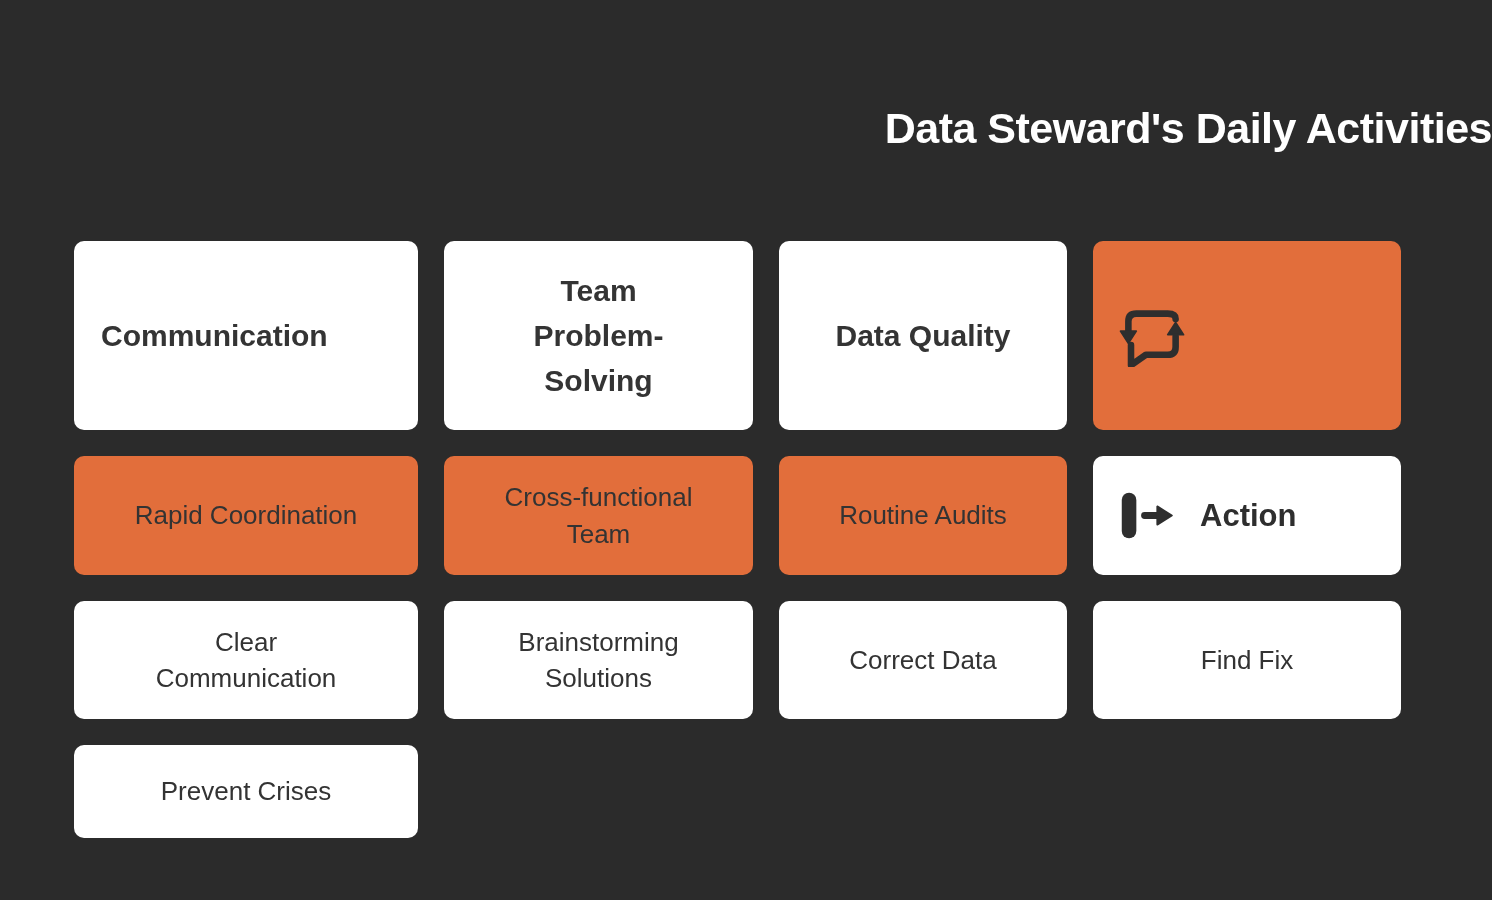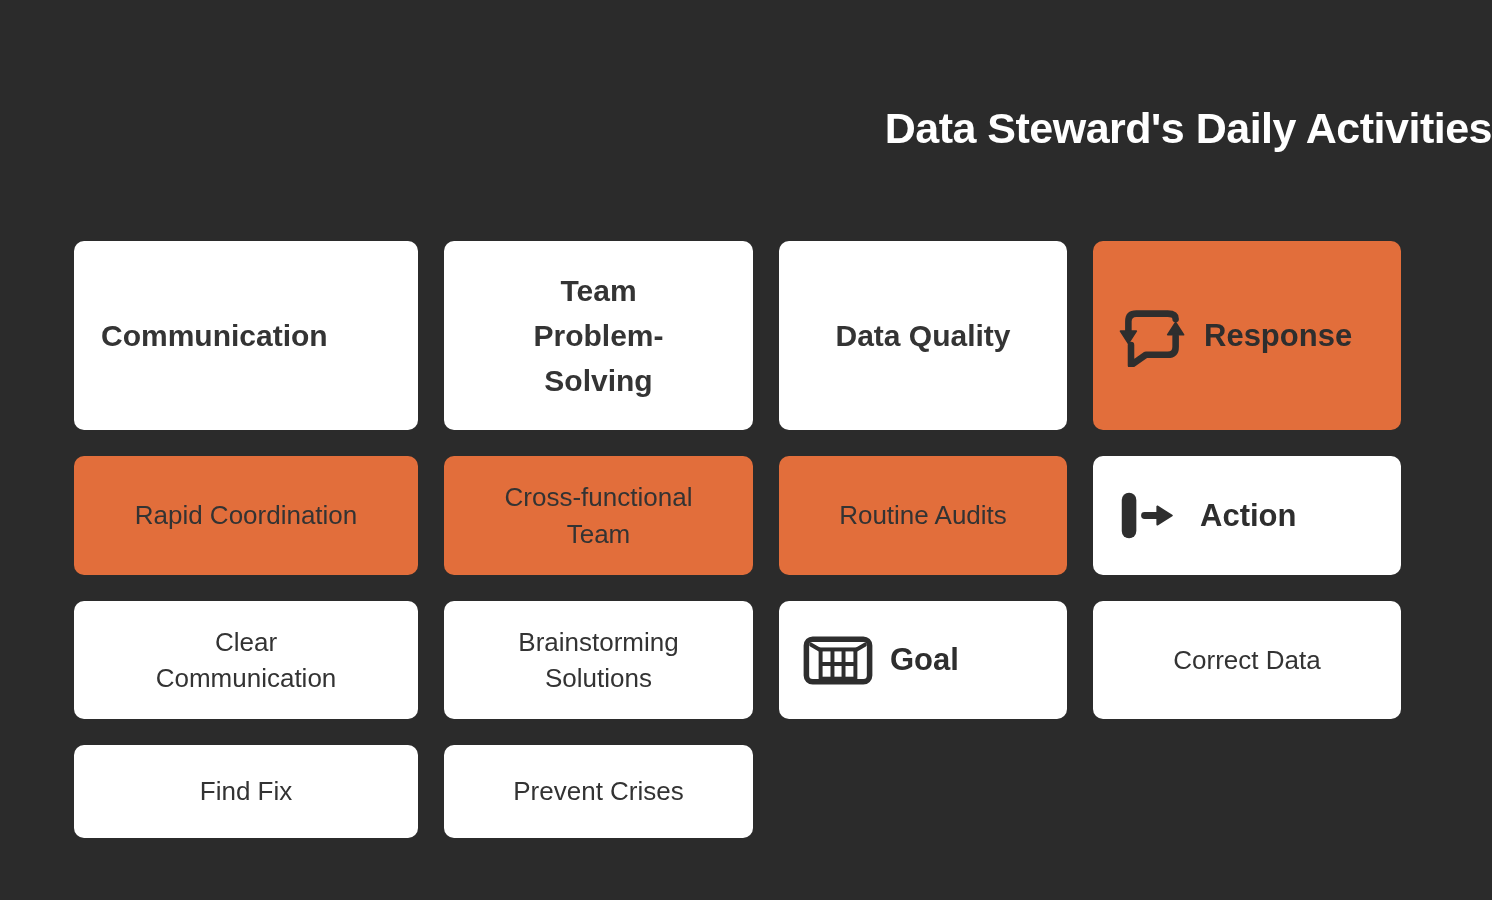--- a/index.html
+++ b/index.html
@@ -88,21 +88,20 @@
 
     <div class="cell label-cell accent">
       <span class="icon">
         <svg viewBox="0 0 80 72" width="70" height="63" aria-hidden="true">
           <path d="M13 33 V20 Q13 11 22 11 H58 Q67 11 67 17" fill="none" stroke="currentColor" stroke-width="7.5" stroke-linecap="round" stroke-linejoin="round"></path>
           <path d="M4 31 H22 L13 45 Z" fill="currentColor" stroke="currentColor" stroke-width="2" stroke-linejoin="round"></path>
           <path d="M67 37 V49 Q67 58 58 58 H33 L16 70 V47" fill="none" stroke="currentColor" stroke-width="7.5" stroke-linecap="round" stroke-linejoin="round"></path>
           <path d="M58 35 H76 L67 21 Z" fill="currentColor" stroke="currentColor" stroke-width="2" stroke-linejoin="round"></path>
         </svg>
       </span>
-      <span>Response</span>
     </div>
     <div class="cell accent">Rapid Coordination</div>
     <div class="cell accent">Cross-functional
 Team</div>
     <div class="cell accent">Routine Audits</div>
 
     <div class="cell label-cell">
       <span class="icon">
         <svg viewBox="0 0 72 56" width="66" height="51" aria-hidden="true">
           <rect x="5" y="3" width="16" height="50" rx="8" fill="currentColor"></rect>
@@ -110,29 +109,18 @@
           <path d="M44 18 V38 L60 28 Z" fill="currentColor" stroke="currentColor" stroke-width="2" stroke-linejoin="round"></path>
         </svg>
       </span>
       <span>Action</span>
     </div>
     <div class="cell">Clear
 Communication</div>
     <div class="cell">Brainstorming
 Solutions</div>
 
-    <div class="cell label-cell">
-      <span class="icon">
-        <svg viewBox="0 0 88 62" width="70" height="49" aria-hidden="true">
-          <rect x="4" y="4" width="80" height="54" rx="8" fill="none" stroke="currentColor" stroke-width="7"></rect>
-          <rect x="22" y="17" width="44" height="37" fill="none" stroke="currentColor" stroke-width="5"></rect>
-          <path d="M37 17 V54 M51 17 V54 M22 35.5 H66" stroke="currentColor" stroke-width="5" fill="none"></path>
-          <path d="M10 11 L22 18 M78 11 L66 18" stroke="currentColor" stroke-width="5" stroke-linecap="round" fill="none"></path>
-        </svg>
-      </span>
-      <span>Goal</span>
-    </div>
     <div class="cell">Correct Data</div>
     <div class="cell">Find Fix</div>
     <div class="cell">Prevent Crises</div>
 
   </div>
 </div>
 
 </body></html>

